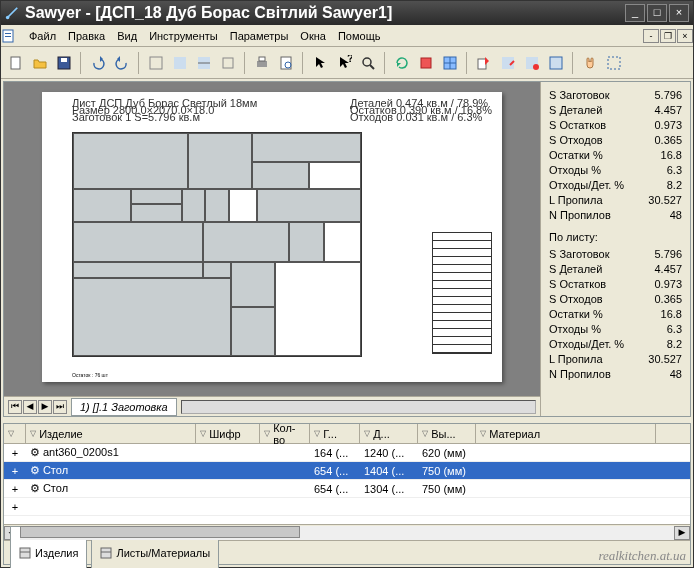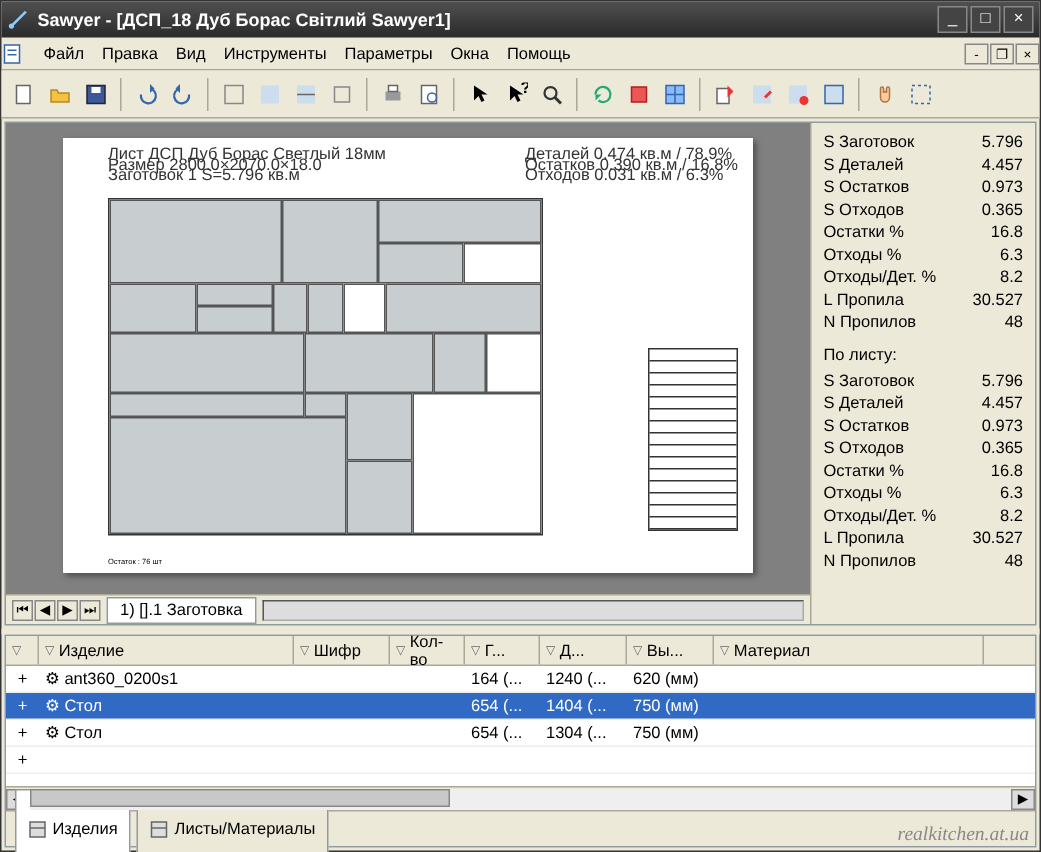--- a/index.html
+++ b/index.html
@@ -1,20 +1,20 @@
 <!DOCTYPE html>
 <html><head>
 <meta charset="utf-8">
 <style>
 * { box-sizing: border-box; margin: 0; padding: 0; font-family: Tahoma, Arial, sans-serif; font-size: 11px; }
 body { background: #000; width: 694px; height: 568px; overflow: hidden; }
 .window { width: 694px; height: 568px; background: #ece9d8; display: flex; flex-direction: column; border: 1px solid #333; }
 .titlebar { background: linear-gradient(#505050,#2a2a2a); color: #fff; height: 24px; display: flex; align-items: center; padding: 0 4px; }
 .titlebar .icon { width: 14px; height: 14px; margin-right: 6px; }
-.titlebar .title { flex: 1; font-weight: bold; font-size: 12px; }
+.titlebar .title { flex: 1; font-weight: bold; font-size: 16px; }
 .win-btns { display: flex; gap: 2px; }
 .win-btns div { width: 20px; height: 18px; background: #444; border: 1px solid #888; color: #fff; text-align: center; line-height: 14px; }
 .menubar { height: 22px; display: flex; align-items: center; padding: 2px 0; gap: 12px; border-bottom: 1px solid #aca899; }
 .menubar span { cursor: default; }
 .mdi-btns { margin-left: auto; display: flex; gap: 1px; }
 .mdi-btns div { width: 16px; height: 14px; border: 1px solid #888; text-align: center; font-size: 9px; line-height: 12px; }
 .toolbar { height: 32px; display: flex; align-items: center; padding: 2px 4px; gap: 2px; border-bottom: 1px solid #aca899; background: #ece9d8; }
 .tb-btn { width: 22px; height: 22px; display: flex; align-items: center; justify-content: center; cursor: pointer; }
 .tb-sep { width: 2px; height: 22px; border-left: 1px solid #aca899; margin: 0 3px; }
 .main { flex: 1; display: flex; flex-direction: column; min-height: 0; }
@@ -24,21 +24,21 @@
 .paper { background: #fff; width: 460px; height: 290px; margin: 0 auto; box-shadow: 2px 2px 4px rgba(0,0,0,.4); position: relative; }
 .cutting { position: absolute; left: 30px; top: 40px; width: 290px; height: 225px; border: 1px solid #333; }
 .cutting .piece { position: absolute; background: #c8ced0; border: 1px solid #555; }
 .side-table { position: absolute; right: 10px; top: 140px; width: 60px; border: 1px solid #333; font-size: 5px; }
 .side-table div { border-bottom: 1px solid #333; height: 8px; }
 .paper-header { position: absolute; top: 8px; left: 30px; right: 10px; font-size: 5px; color: #333; line-height: 7px; display:flex; justify-content:space-between;}
 .paper-footer { position: absolute; bottom: 4px; left: 30px; font-size: 5px; }
 .tab-strip { height: 20px; background: #ece9d8; display: flex; align-items: center; padding: 0 4px; border-top: 1px solid #aca899; }
 .tab-strip .nav { display: flex; gap: 1px; }
 .tab-strip .nav div { width: 14px; height: 14px; border: 1px solid #888; text-align: center; font-size: 9px; }
-.tab-strip .tab { border: 1px solid #919b9c; background: #fff; padding: 2px 8px; margin-left: 4px; }
+.tab-strip .tab { border: 1px solid #919b9c; background: #fff; padding: 2px 8px; margin-left: 4px; font-style: italic; }
 .tab-strip .scroll { flex: 1; height: 14px; background: #ddd; margin-left: 4px; border: 1px inset #aaa; }
 .stats { width: 150px; background: #ece9d8; border-left: 1px solid #aca899; padding: 6px 8px; overflow: auto; font-size: 11px; }
 .stats .grp { margin-bottom: 8px; }
 .stats .hdr { margin-bottom: 4px; }
 .stats .row { display: flex; justify-content: space-between; line-height: 15px; }
 .splitter { height: 4px; background: #ece9d8; cursor: row-resize; }
 .bottom-pane { height: 142px; border: 1px solid #919b9c; margin: 0 2px 2px 2px; display: flex; flex-direction: column; background: #fff; }
 .table-hdr { display: flex; background: #ece9d8; border-bottom: 1px solid #aca899; height: 20px; align-items: center; }
 .table-hdr .col { border-right: 1px solid #aca899; padding: 2px 4px; display: flex; align-items: center; gap: 3px; height: 100%; }
 .table-body { flex: 1; overflow: auto; }

